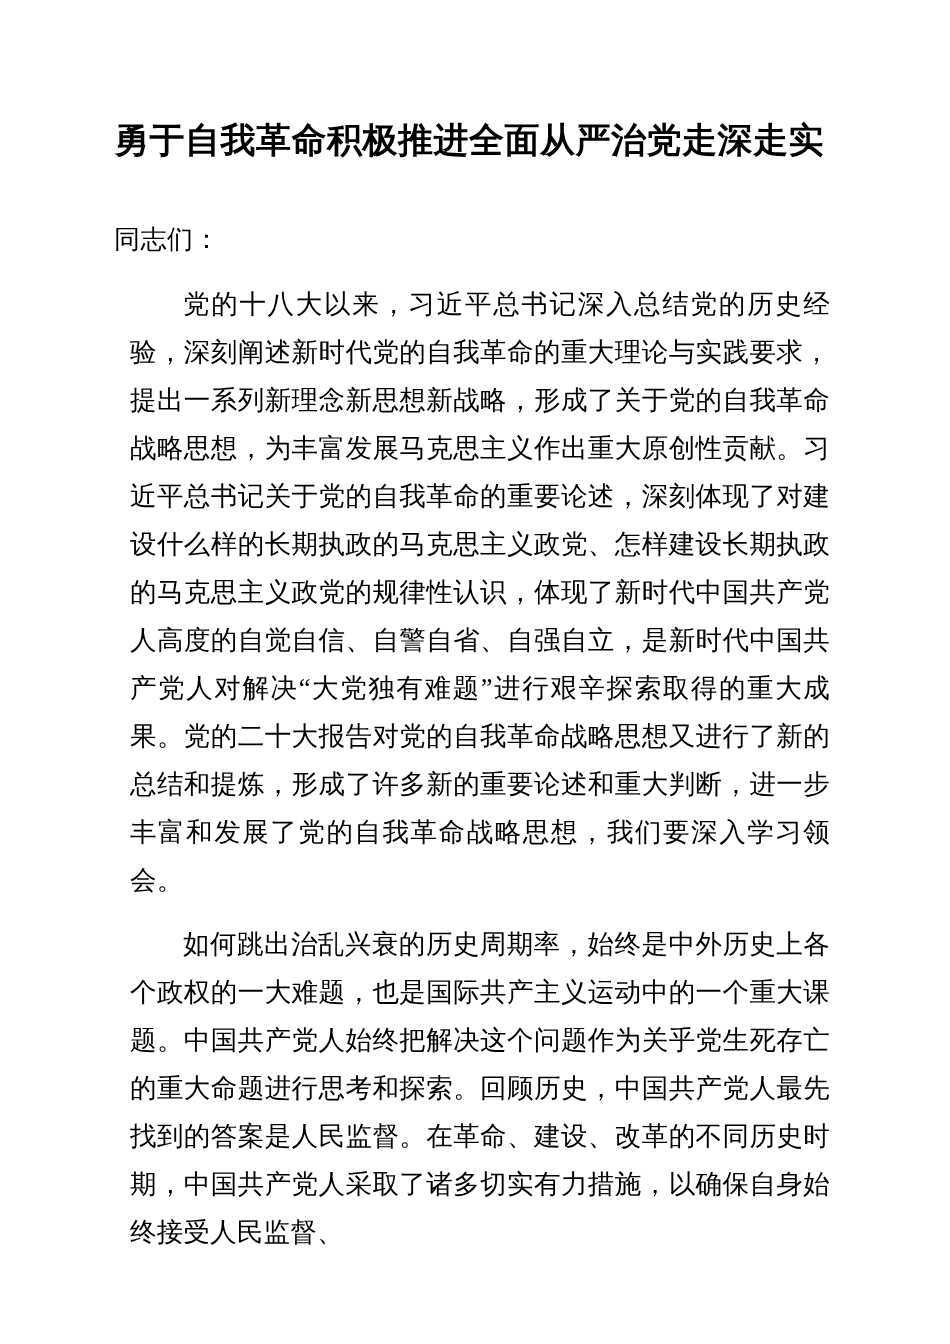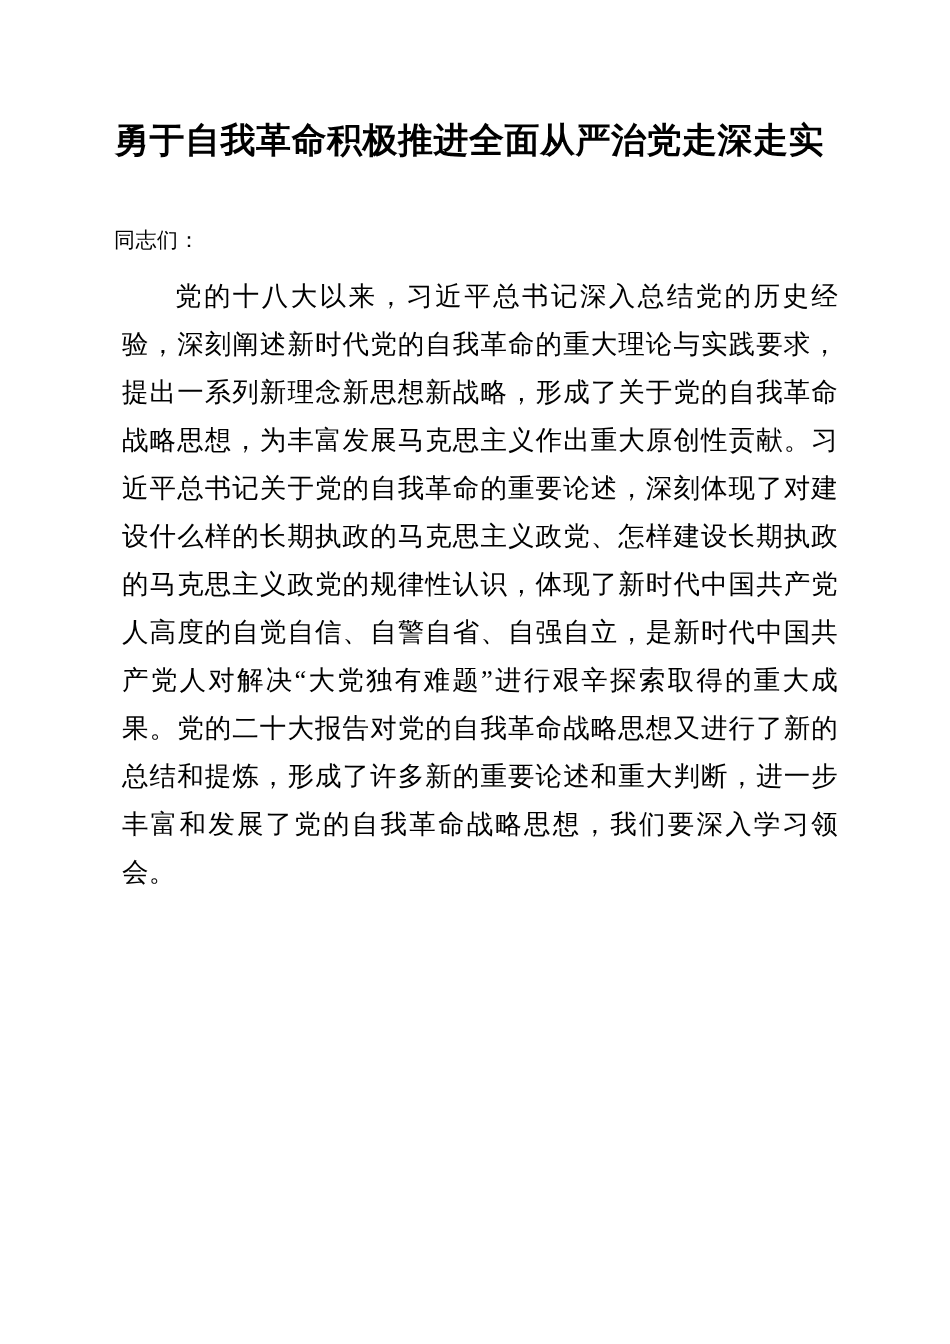--- a/index.html
+++ b/index.html
@@ -25,29 +25,29 @@
     font-family: "Liberation Sans", "DejaVu Sans", sans-serif;
     font-weight: bold;
     font-size: 35px;
     line-height: 44px;
     letter-spacing: 0.5px;
     text-align: left;
     margin: 0 0 54px 0;
     white-space: nowrap;
   }
   .salutation {
-    font-size: 21px;
+    font-size: 26px;
     line-height: 48px;
     margin: 0 0 0 0;
     letter-spacing: 0.5px;
   }
   .para {
     font-size: 26.5px;
     line-height: 48px;
-    margin: 8px;
+    margin: 16px;
     text-align: justify;
     text-align-last: left;
     text-justify: inter-ideograph;
     text-indent: 53px;
     letter-spacing: 0.2px;
   }
   .heading {
     font-family: "Liberation Sans", "DejaVu Sans", sans-serif;
     font-weight: bold;
     font-size: 26.5px;
@@ -65,14 +65,15 @@
 
 <div class="page">
 
   <h1 class="doc-title">勇于自我革命积极推进全面从严治党走深走实</h1>
 
   <p class="salutation">同志们：</p>
 
   <p class="para">党的十八大以来，习近平总书记深入总结党的历史经验，深刻阐述新时代党的自我革命的重大理论与实践要求，提出一系列新理念新思想新战略，形成了关于党的自我革命战略思想，为丰富发展马克思主义作出重大原创性贡献。习近平总书记关于党的自我革命的重要论述，深刻体现了对建设什么样的长期执政的马克思主义政党、怎样建设长期执政的马克思主义政党的规律性认识，体现了新时代中国共产党人高度的自觉自信、自警自省、自强自立，是新时代中国共产党人对解决“大党独有难题”进行艰辛探索取得的重大成果。党的二十大报告对党的自我革命战略思想又进行了新的总结和提炼，形成了许多新的重要论述和重大判断，进一步丰富和发展了党的自我革命战略思想，我们要深入学习领会。</p>
 
 
+  <p class="para">如何跳出治乱兴衰的历史周期率，始终是中外历史上各个政权的一大难题，也是国际共产主义运动中的一个重大课题。中国共产党人始终把解决这个问题作为关乎党生死存亡的重大命题进行思考和探索。回顾历史，中国共产党人最先找到的答案是人民监督。在革命、建设、改革的不同历史时期，中国共产党人采取了诸多切实有力措施，以确保自身始终接受人民监督、</p>
 
 </div>
 
 </body></html>

